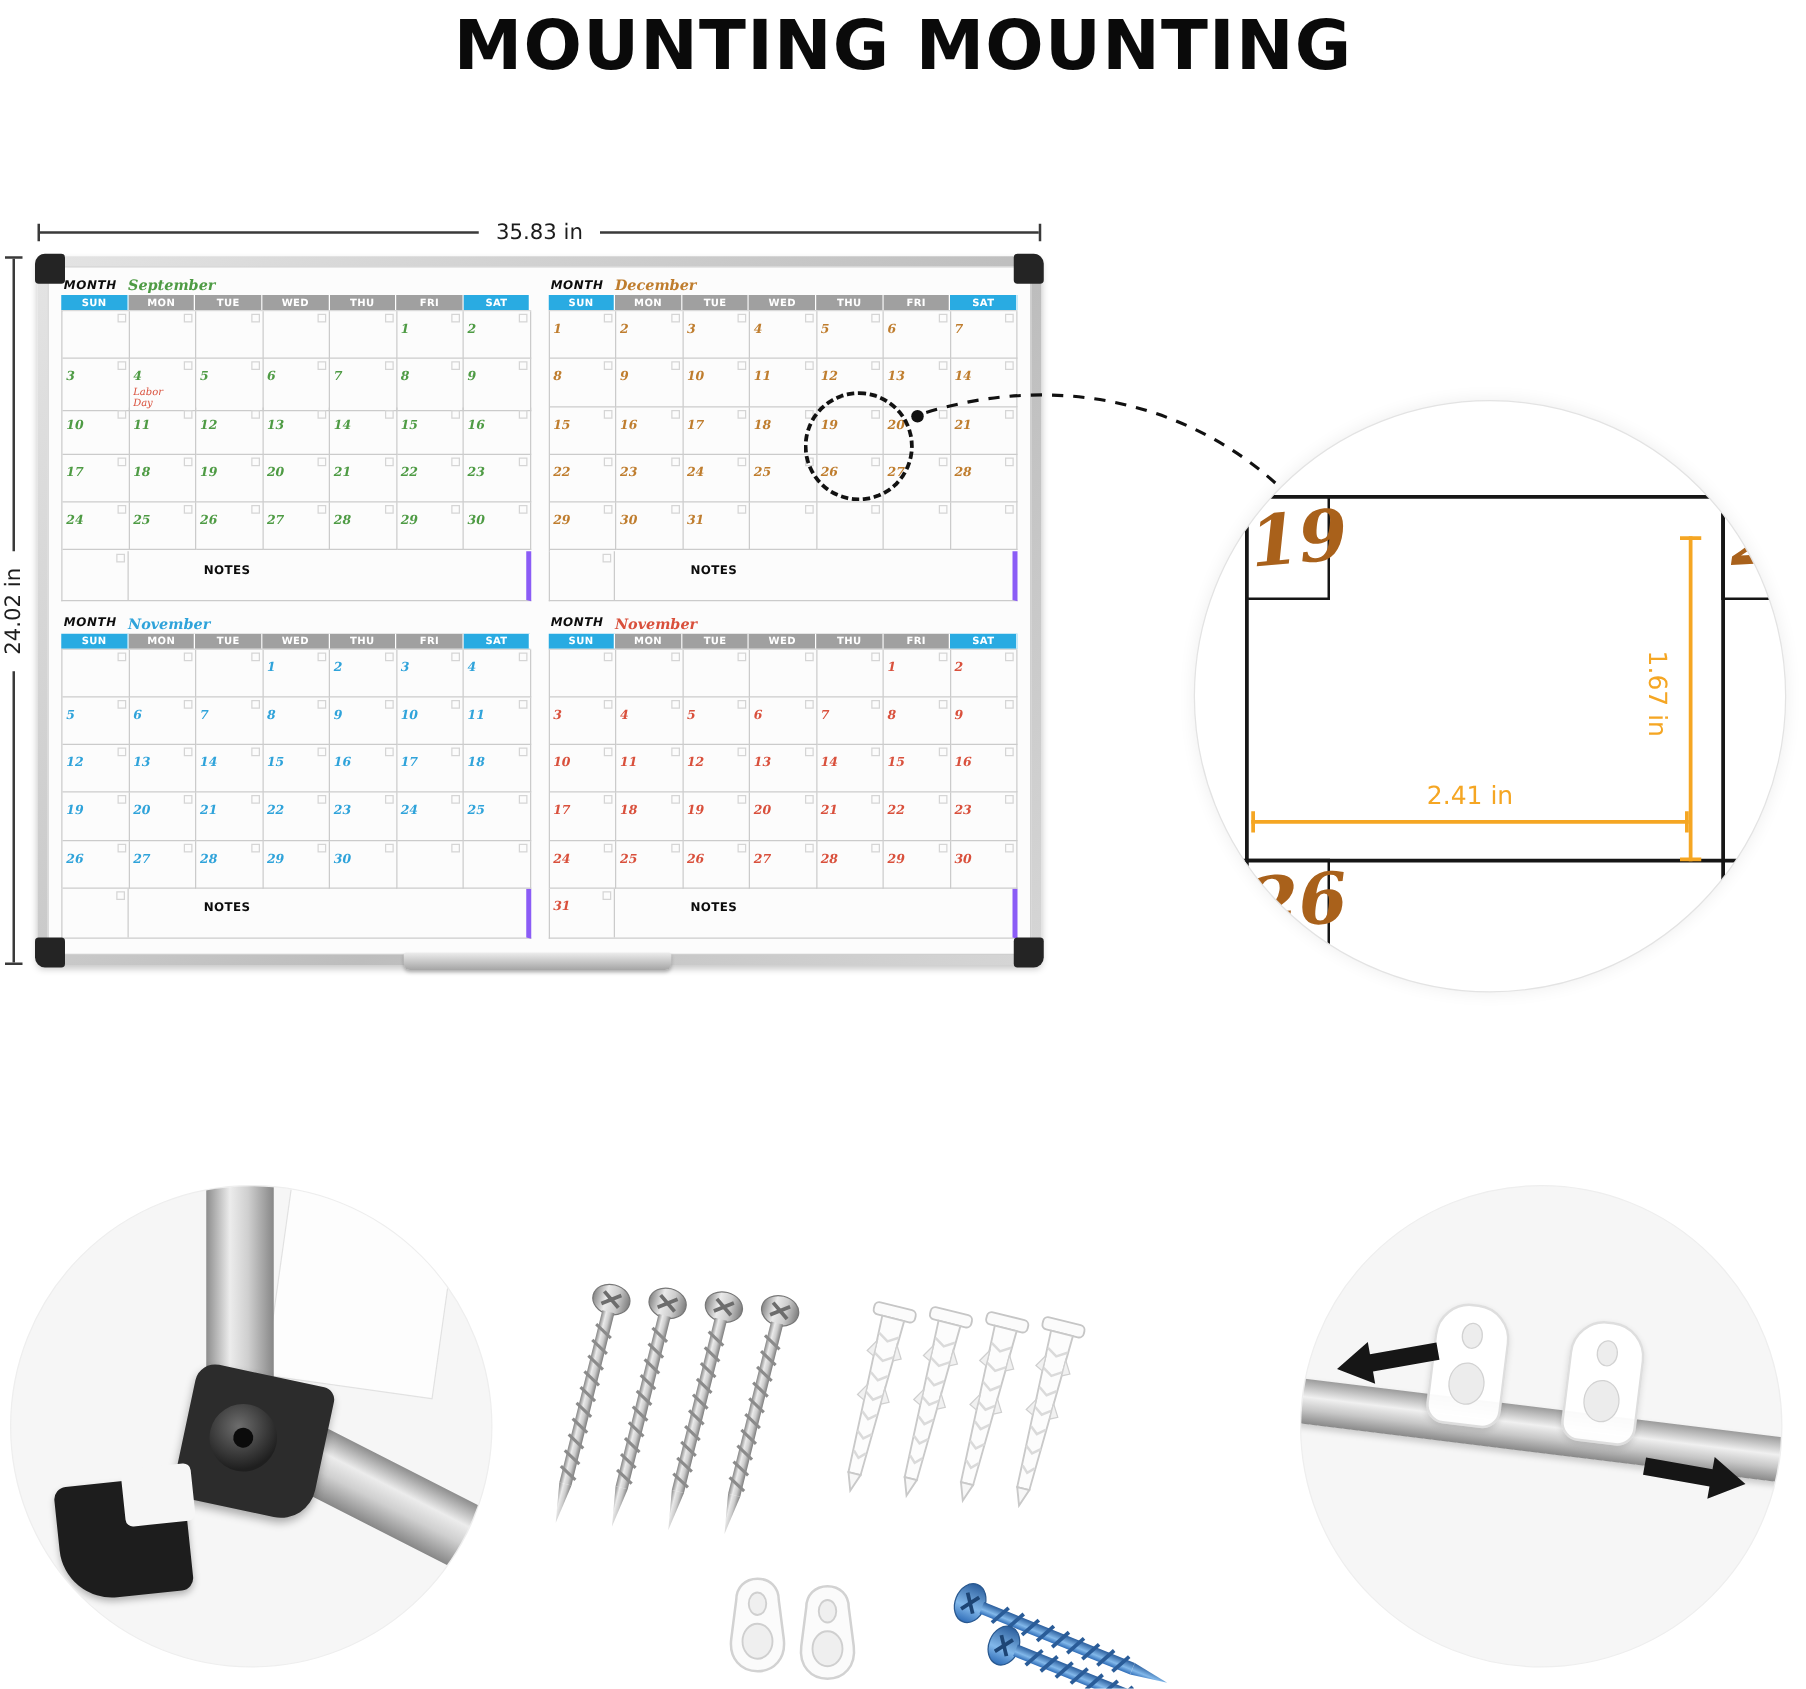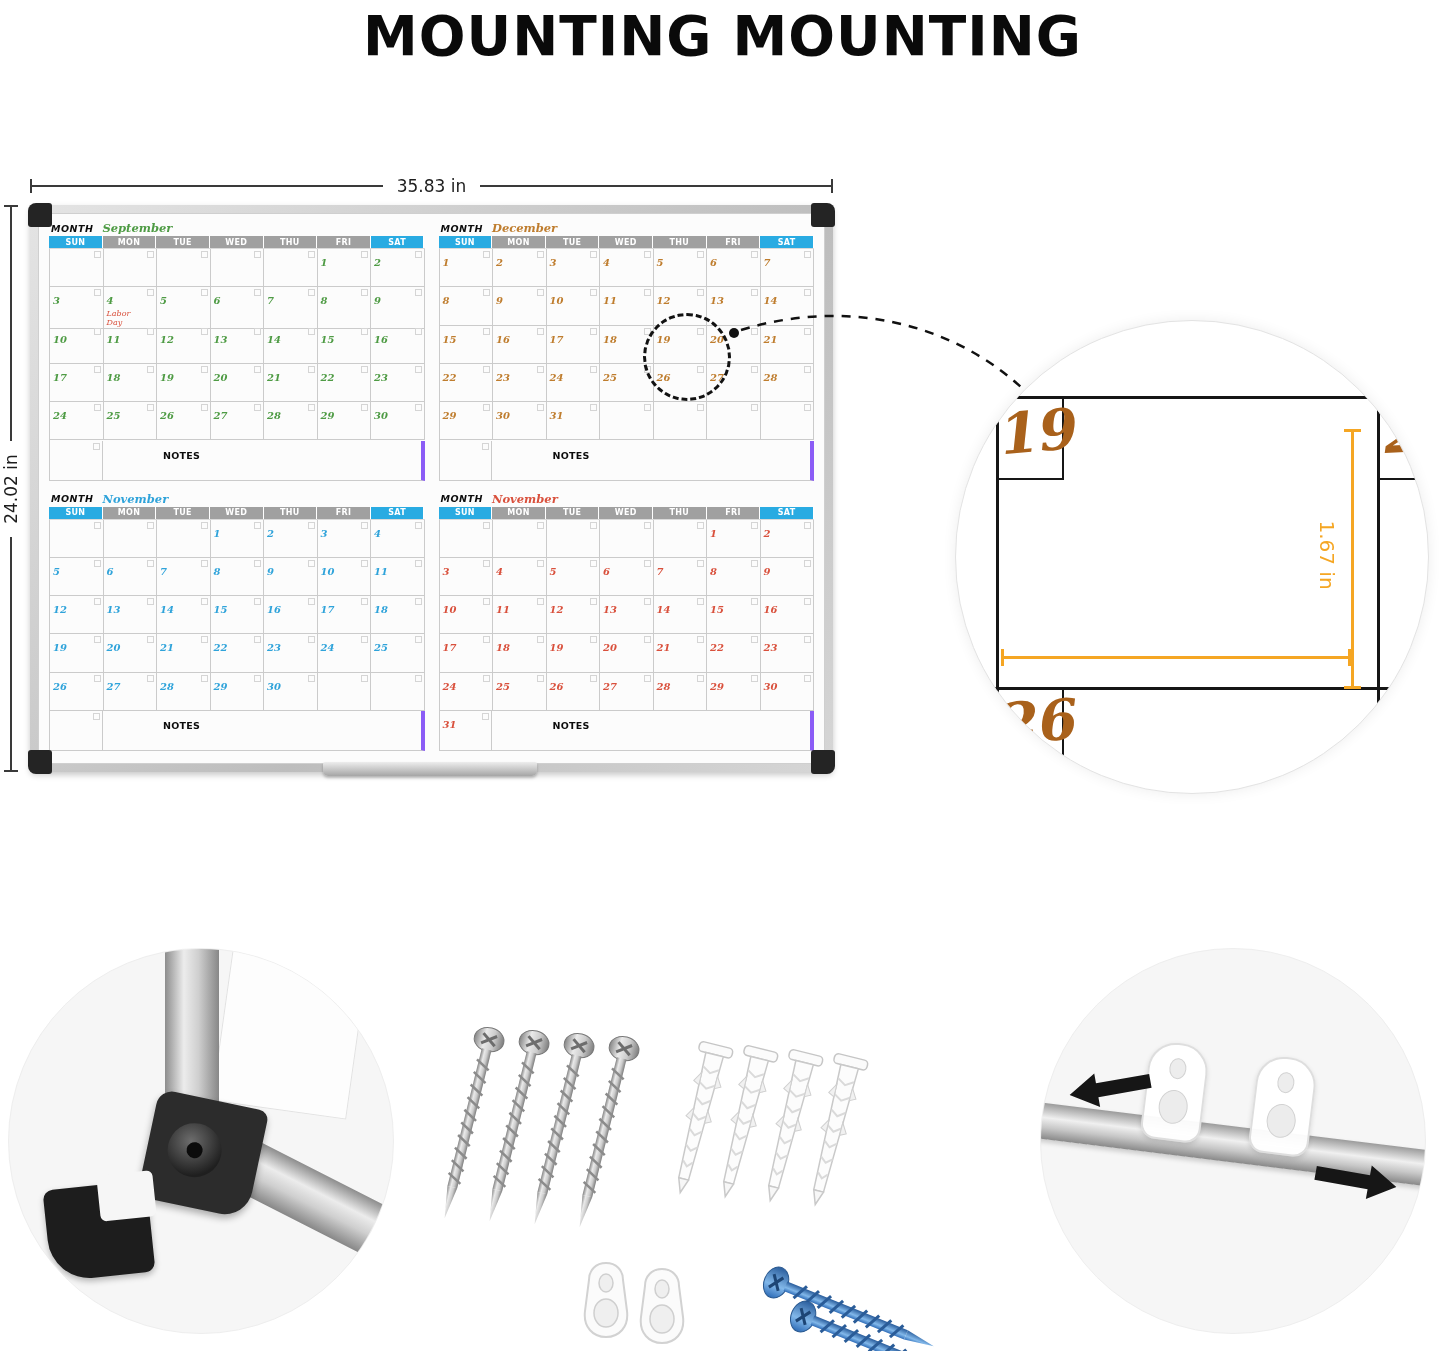--- a/index.html
+++ b/index.html
@@ -438,20 +438,21 @@
   <div class="zline-v" style="left:421px;"></div>
   <div class="zline-h" style="top:75px;"></div>
   <div class="zline-h" style="top:366px;"></div>
   <div class="zbox" style="left:40px;top:75px;"></div>
   <div class="zbox" style="left:421px;top:75px;"></div>
   <div class="zbox" style="left:40px;top:366px;"></div>
   <span class="znum" style="left:44px;top:82px;transform:rotate(-5deg);">19</span>
   <span class="znum" style="left:428px;top:82px;transform:rotate(-3deg);">20</span>
   <span class="znum" style="left:44px;top:372px;transform:rotate(-4deg);">26</span>
   <div class="zdim-w"></div>
+  <div class="zdim-w-label">2.41 in</div>
   <div class="zdim-v"></div>
   <div class="zdim-v-label">1.67 in</div>
 </div>
 
 <div id="corner-circle" class="detail-circle abs">
   <div class="cc-board-edge"></div>
   <div class="cc-vbar"></div>
   <div class="cc-dbar"></div>
   <div class="cc-joint">
     <div class="cc-boss">

